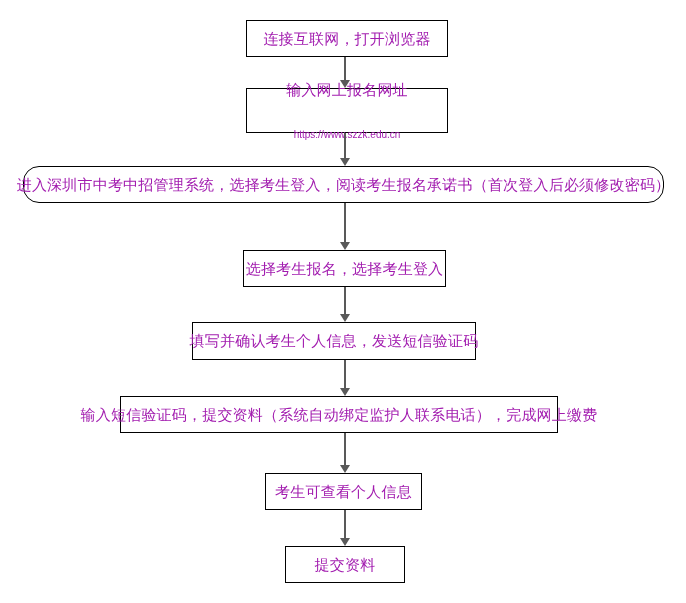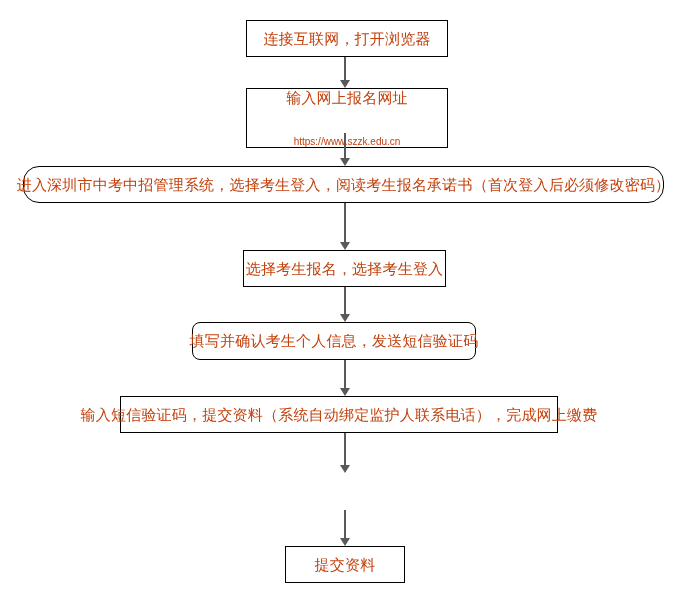--- a/index.html
+++ b/index.html
@@ -23,21 +23,21 @@
   }
   .node {
     position: absolute;
     box-sizing: border-box;
     border: 1px solid #000000;
     background: #ffffff;
     display: flex;
     flex-direction: column;
     align-items: center;
     justify-content: center;
-    color: #c2410c;
+    color: #a21caf;
     font-size: 15px;
     line-height: 1.32;
     letter-spacing: 0.2px;
     white-space: nowrap;
     text-align: left;
   }
   .node .line2 {
     font-size: 10px;
     letter-spacing: 0px;
     margin-top: 28px;
@@ -69,21 +69,21 @@
 
   <div class="node" style="left:246px; top:20px; width:202px; height:37px;">
     <span class="line1">连接互联网，打开浏览器</span>
   </div>
 
   <div class="connector" style="left:344px; top:57px; width:2px; height:31px;">
     <div class="stem" style="height:23px;"></div>
     <div class="head" style="top:23px;"></div>
   </div>
 
-  <div class="node" style="left:246px; top:88px; width:202px; height:60px;">
+  <div class="node" style="left:246px; top:88px; width:202px; height:45px;">
     <span class="line1">输入网上报名网址</span>
     <span class="line2">https://www.szzk.edu.cn</span>
   </div>
 
   <div class="connector" style="left:344px; top:133px; width:2px; height:33px;">
     <div class="stem" style="height:25px;"></div>
     <div class="head" style="top:25px;"></div>
   </div>
 
   <div class="node" style="left:23px; top:166px; width:641px; height:37px;border-radius:16px;">
@@ -97,38 +97,41 @@
 
   <div class="node" style="left:243px; top:250px; width:203px; height:37px;">
     <span class="line1">选择考生报名，选择考生登入</span>
   </div>
 
   <div class="connector" style="left:344px; top:287px; width:2px; height:35px;">
     <div class="stem" style="height:27px;"></div>
     <div class="head" style="top:27px;"></div>
   </div>
 
-  <div class="node" style="left:192px; top:322px; width:284px; height:38px;border-radius:8px;">
+  <div class="node" style="left:192px; top:322px; width:284px; height:38px;">
     <span class="line1">填写并确认考生个人信息，发送短信验证码</span>
   </div>
 
   <div class="connector" style="left:344px; top:360px; width:2px; height:36px;">
     <div class="stem" style="height:28px;"></div>
     <div class="head" style="top:28px;"></div>
   </div>
 
   <div class="node" style="left:120px; top:396px; width:438px; height:37px;">
     <span class="line1">输入短信验证码，提交资料（系统自动绑定监护人联系电话），完成网上缴费</span>
   </div>
 
   <div class="connector" style="left:344px; top:433px; width:2px; height:40px;">
     <div class="stem" style="height:32px;"></div>
     <div class="head" style="top:32px;"></div>
   </div>
 
+  <div class="node" style="left:265px; top:473px; width:157px; height:37px;">
+    <span class="line1">考生可查看个人信息</span>
+  </div>
 
   <div class="connector" style="left:344px; top:510px; width:2px; height:36px;">
     <div class="stem" style="height:28px;"></div>
     <div class="head" style="top:28px;"></div>
   </div>
 
   <div class="node" style="left:285px; top:546px; width:120px; height:37px;">
     <span class="line1">提交资料</span>
   </div>
 

